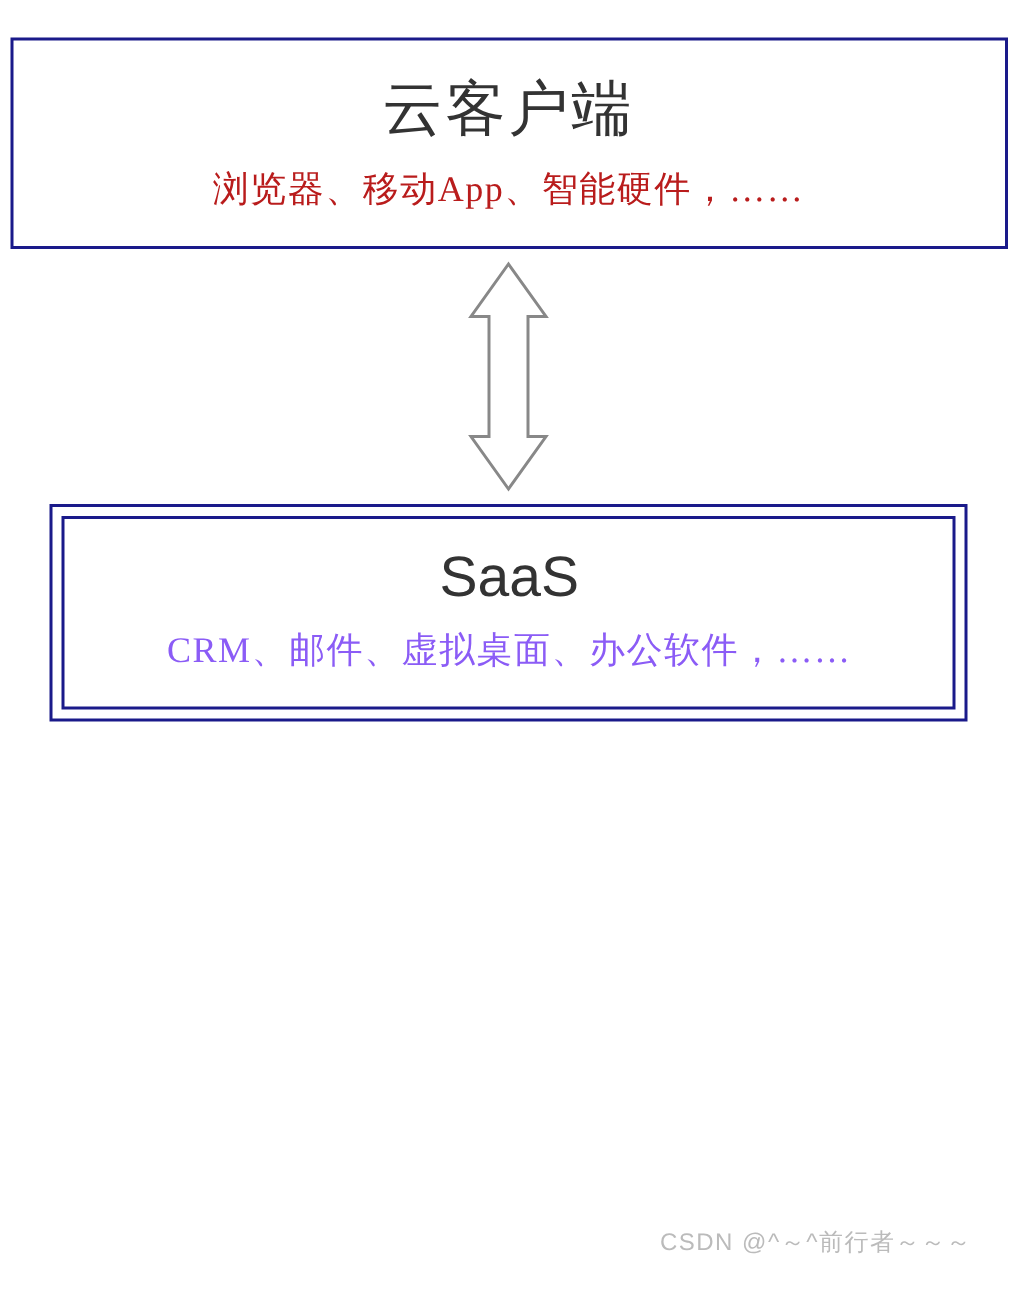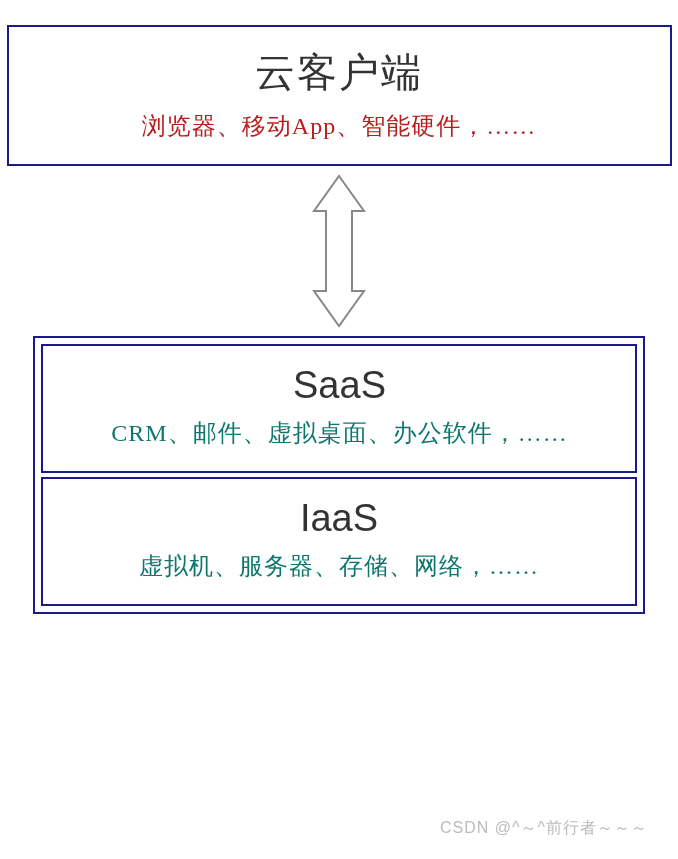--- a/index.html
+++ b/index.html
@@ -69,21 +69,21 @@
     }
     .layer-title {
       font-size: 38px;
       color: #333333;
       font-family: Arial, "SimSun", sans-serif;
       font-weight: normal;
       margin-bottom: 10px;
     }
     .layer-subtitle {
       font-size: 24px;
-      color: #0f766e;
+      color: #8b5cf6;
       letter-spacing: 1px;
     }
     .watermark {
       position: absolute;
       bottom: 20px;
       right: 30px;
       font-size: 16px;
       color: #bbbbbb;
       font-family: Arial, sans-serif;
       letter-spacing: 1px;
@@ -104,21 +104,17 @@
     <svg width="70" height="160" viewBox="0 0 70 160">
       <polygon points="35,5 60,40 48,40 48,120 60,120 35,155 10,120 22,120 22,40 10,40" fill="#ffffff" stroke="#888888" stroke-width="2"></polygon>
     </svg>
   </div>
 
   <div class="stack-container">
     <div class="layer-box">
       <div class="layer-title">SaaS</div>
       <div class="layer-subtitle">CRM、邮件、虚拟桌面、办公软件，……</div>
     </div>
-    <div class="layer-box">
-      <div class="layer-title">IaaS</div>
-      <div class="layer-subtitle">虚拟机、服务器、存储、网络，……</div>
-    </div>
   </div>
 
 </div>
 
 <div class="watermark">CSDN @^～^前行者～～～</div>
 
 </body></html>

